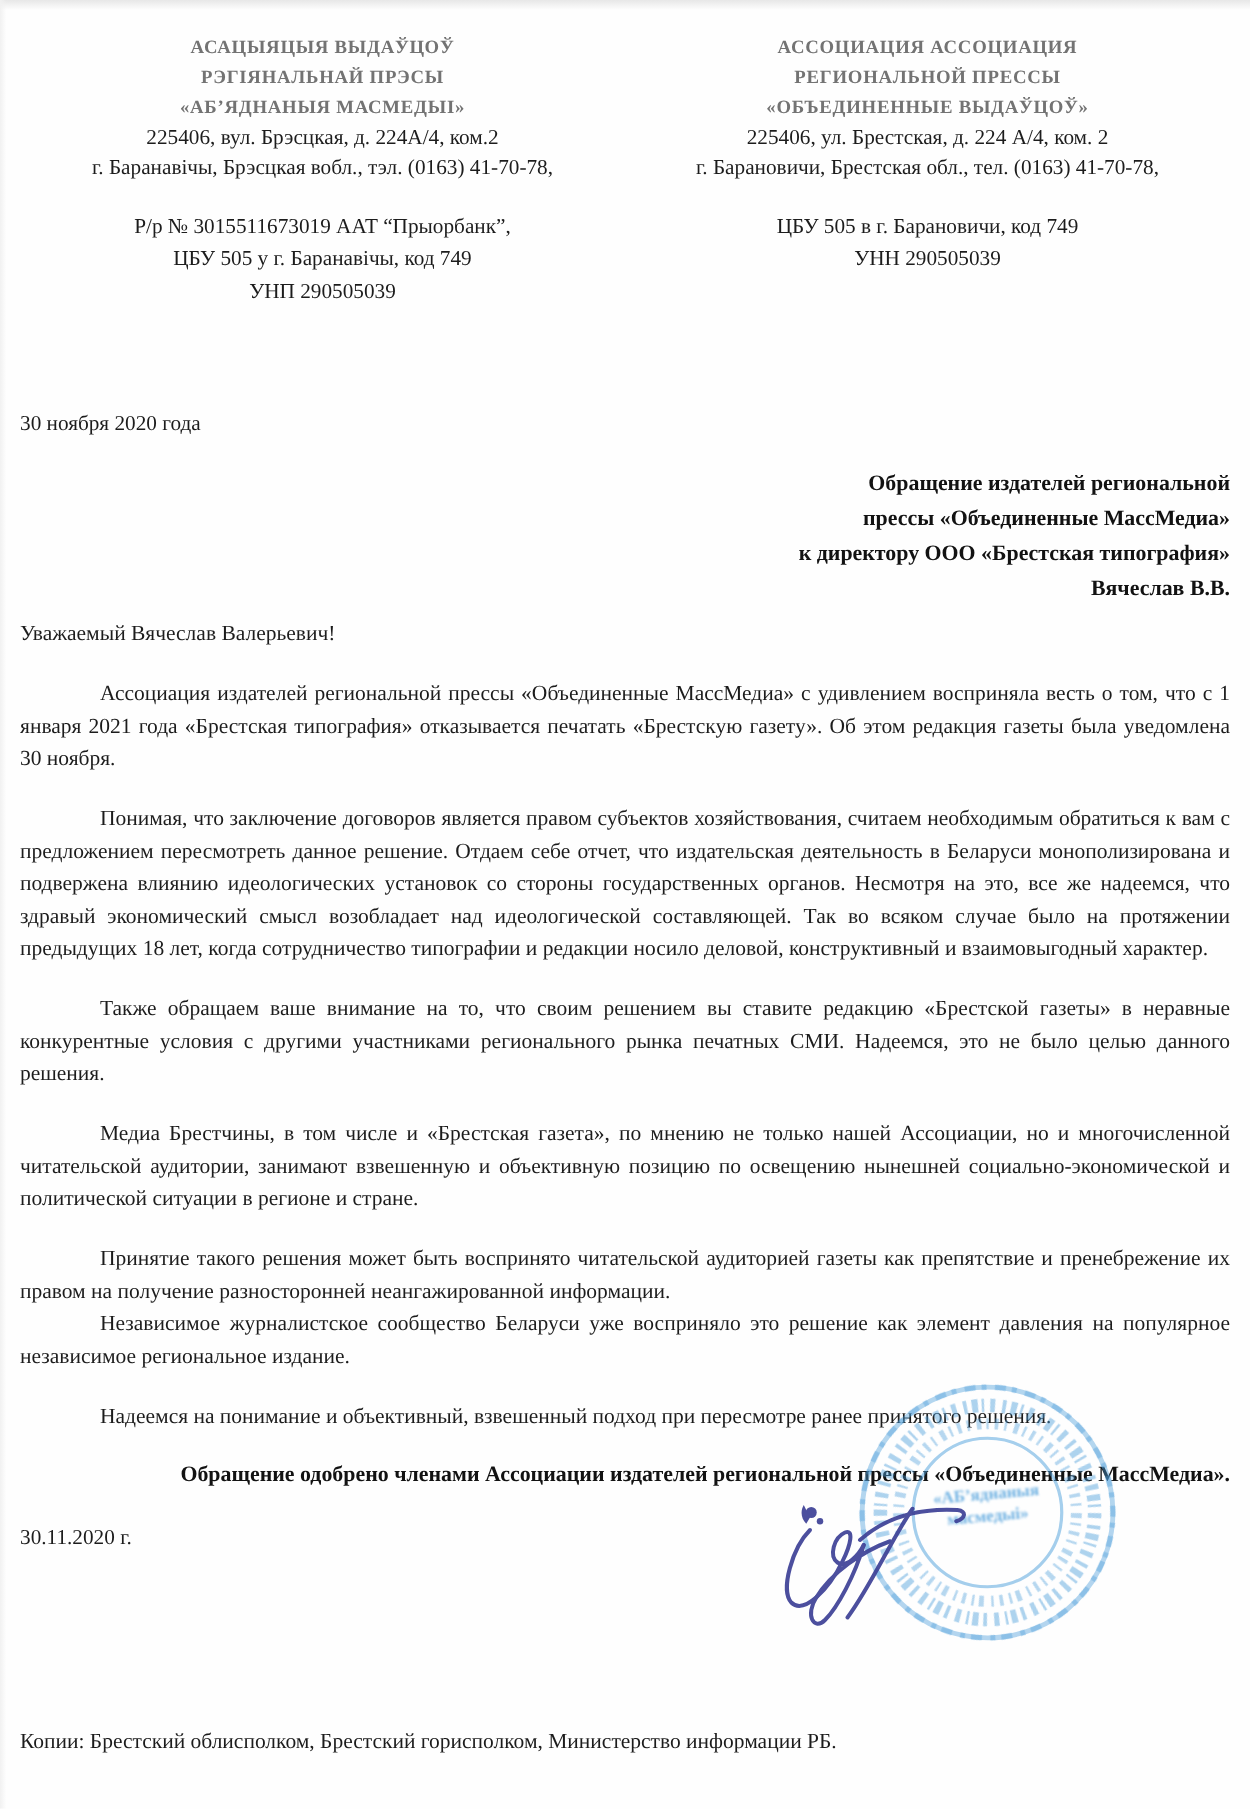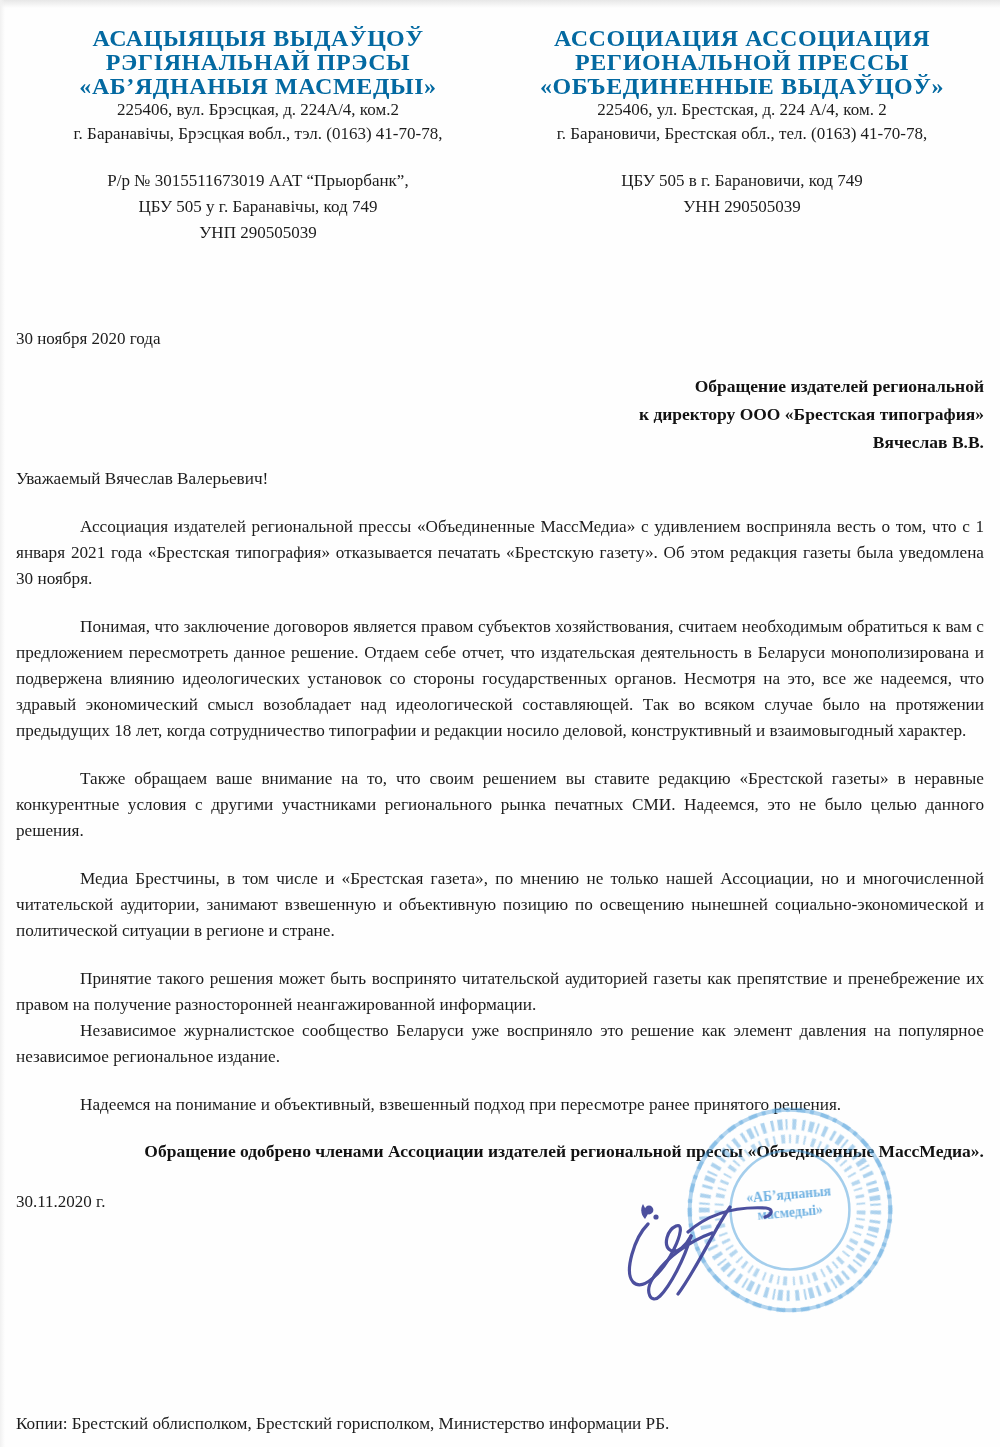--- a/index.html
+++ b/index.html
@@ -9,42 +9,42 @@
   .page { position:relative; width:1000px; height:1447px; padding:0 16px; background:#fefefe; }
 
   
   .scan-top  { position:absolute; top:0; left:0; right:0; height:8px;
                background:linear-gradient(#e7e7e7, rgba(255,255,255,0)); pointer-events:none; }
   .scan-left { position:absolute; top:0; left:0; bottom:0; width:5px;
                background:linear-gradient(90deg,#f1f1f1, rgba(255,255,255,0)); pointer-events:none; }
 
   .letterhead { display:flex; padding-top:26px; }
   .lh-col { width:50%; text-align:center; }
-  .org-line  { font-weight:bold; font-size:24px; line-height:24px; letter-spacing:.6px; color:#0369a1; }
+  .org-line  { font-weight:bold; font-size:15px; line-height:24px; letter-spacing:.6px; color:#737373; }
   .addr-line { font-size:17px; line-height:24px; }
   .bank { margin-top:22px; }
   .bank-line { font-size:17px; line-height:26px; }
 
   .date-top { margin-top:80px; font-size:17px; line-height:26px; }
 
   .addressee { margin-top:20px; text-align:right; font-weight:bold;
                font-size:17.5px; line-height:28px; color:#121212; }
 
   .salutation { margin-top:10px; font-size:17.2px; line-height:26px; }
 
   .body-para { margin-top:22px; font-size:17.2px; line-height:26px;
                text-align:justify; text-indent:64px; }
   .body-para.no-gap { margin-top:0; }
 
   .closing { margin-top:20px; font-weight:bold; font-size:17.5px; line-height:27px;
              color:#121212; text-align:right; }
 
   .date-bottom { margin-top:24px; font-size:17px; line-height:26px; }
 
-  .copies { position:absolute; left:16px; bottom:10px; font-size:17.2px; line-height:26px;text-align:right; }
+  .copies { position:absolute; left:16px; bottom:41px; font-size:17.2px; line-height:26px;text-align:right; }
 
   .stamp-wrap { position:absolute; left:678px; top:1098px; width:224px; height:224px; }
   .sig-wrap   { position:absolute; left:618px; top:1186px; width:170px; height:136px; }
   svg { display:block; }
 </style>
 </head>
 <body>
 
 <div class="page">
   <div class="scan-top"></div>
@@ -73,20 +73,21 @@
         <div class="bank-line">ЦБУ 505  в г. Барановичи, код 749</div>
         <div class="bank-line">УНН 290505039</div>
       </div>
     </div>
   </div>
 
   <div class="date-top">30 ноября 2020 года</div>
 
   <div class="addressee">
     <div>Обращение издателей региональной</div>
+    <div>прессы «Объединенные МассМедиа»</div>
     <div>к директору ООО «Брестская типография»</div>
     <div>Вячеслав В.В.</div>
   </div>
 
   <div class="salutation">Уважаемый Вячеслав Валерьевич!</div>
 
   <p class="body-para">Ассоциация издателей региональной прессы «Объединенные МассМедиа» с удивлением восприняла весть о том, что с 1 января 2021 года «Брестская типография» отказывается печатать «Брестскую газету». Об этом редакция газеты была уведомлена 30 ноября.</p>
   <p class="body-para">Понимая, что заключение договоров является правом субъектов хозяйствования, считаем необходимым обратиться к вам с предложением пересмотреть данное решение. Отдаем себе отчет, что издательская деятельность в Беларуси монополизирована и подвержена влиянию идеологических установок со стороны государственных органов. Несмотря на это, все же надеемся, что здравый экономический смысл возобладает над идеологической составляющей. Так во всяком случае было на протяжении предыдущих 18 лет, когда сотрудничество типографии и редакции носило деловой, конструктивный и взаимовыгодный характер.</p>
   <p class="body-para">Также обращаем ваше внимание на то, что своим решением вы ставите редакцию «Брестской газеты» в неравные конкурентные условия с другими участниками регионального рынка печатных СМИ. Надеемся, это не было целью данного решения.</p>
   <p class="body-para">Медиа Брестчины, в том числе и «Брестская газета», по мнению не только нашей Ассоциации, но и многочисленной читательской аудитории, занимают взвешенную и объективную позицию по освещению нынешней социально-экономической и политической ситуации в регионе и стране.</p>

